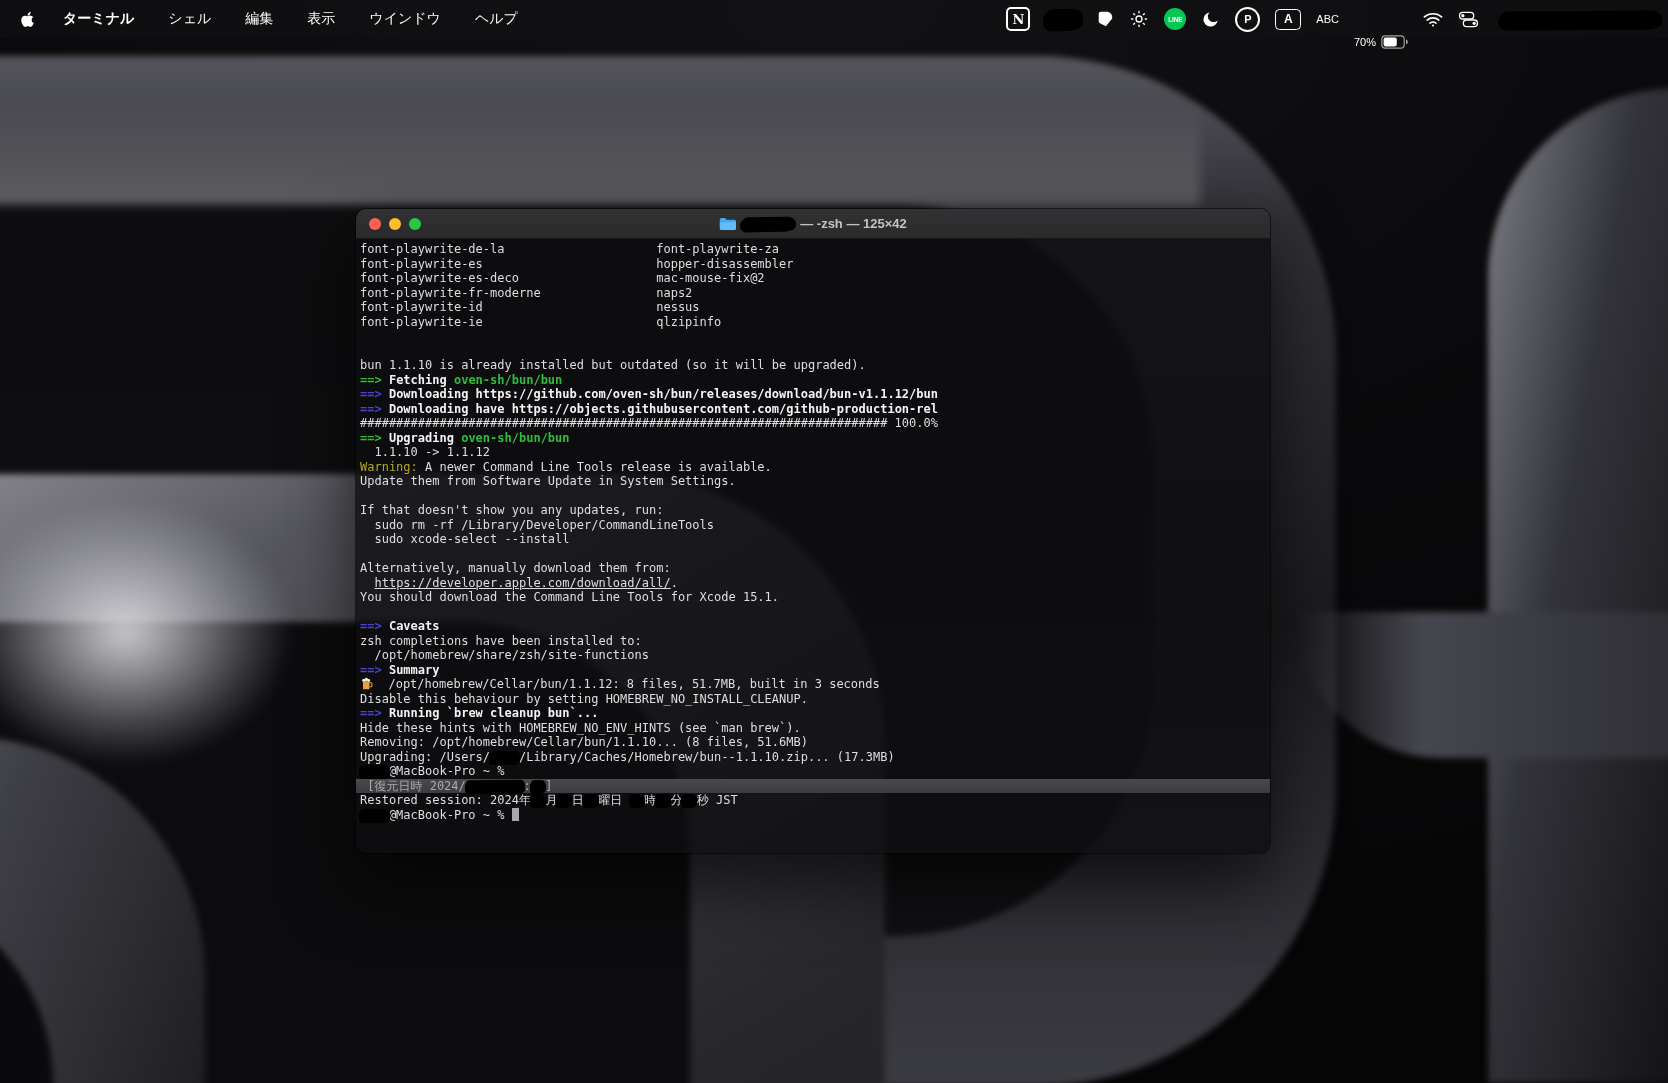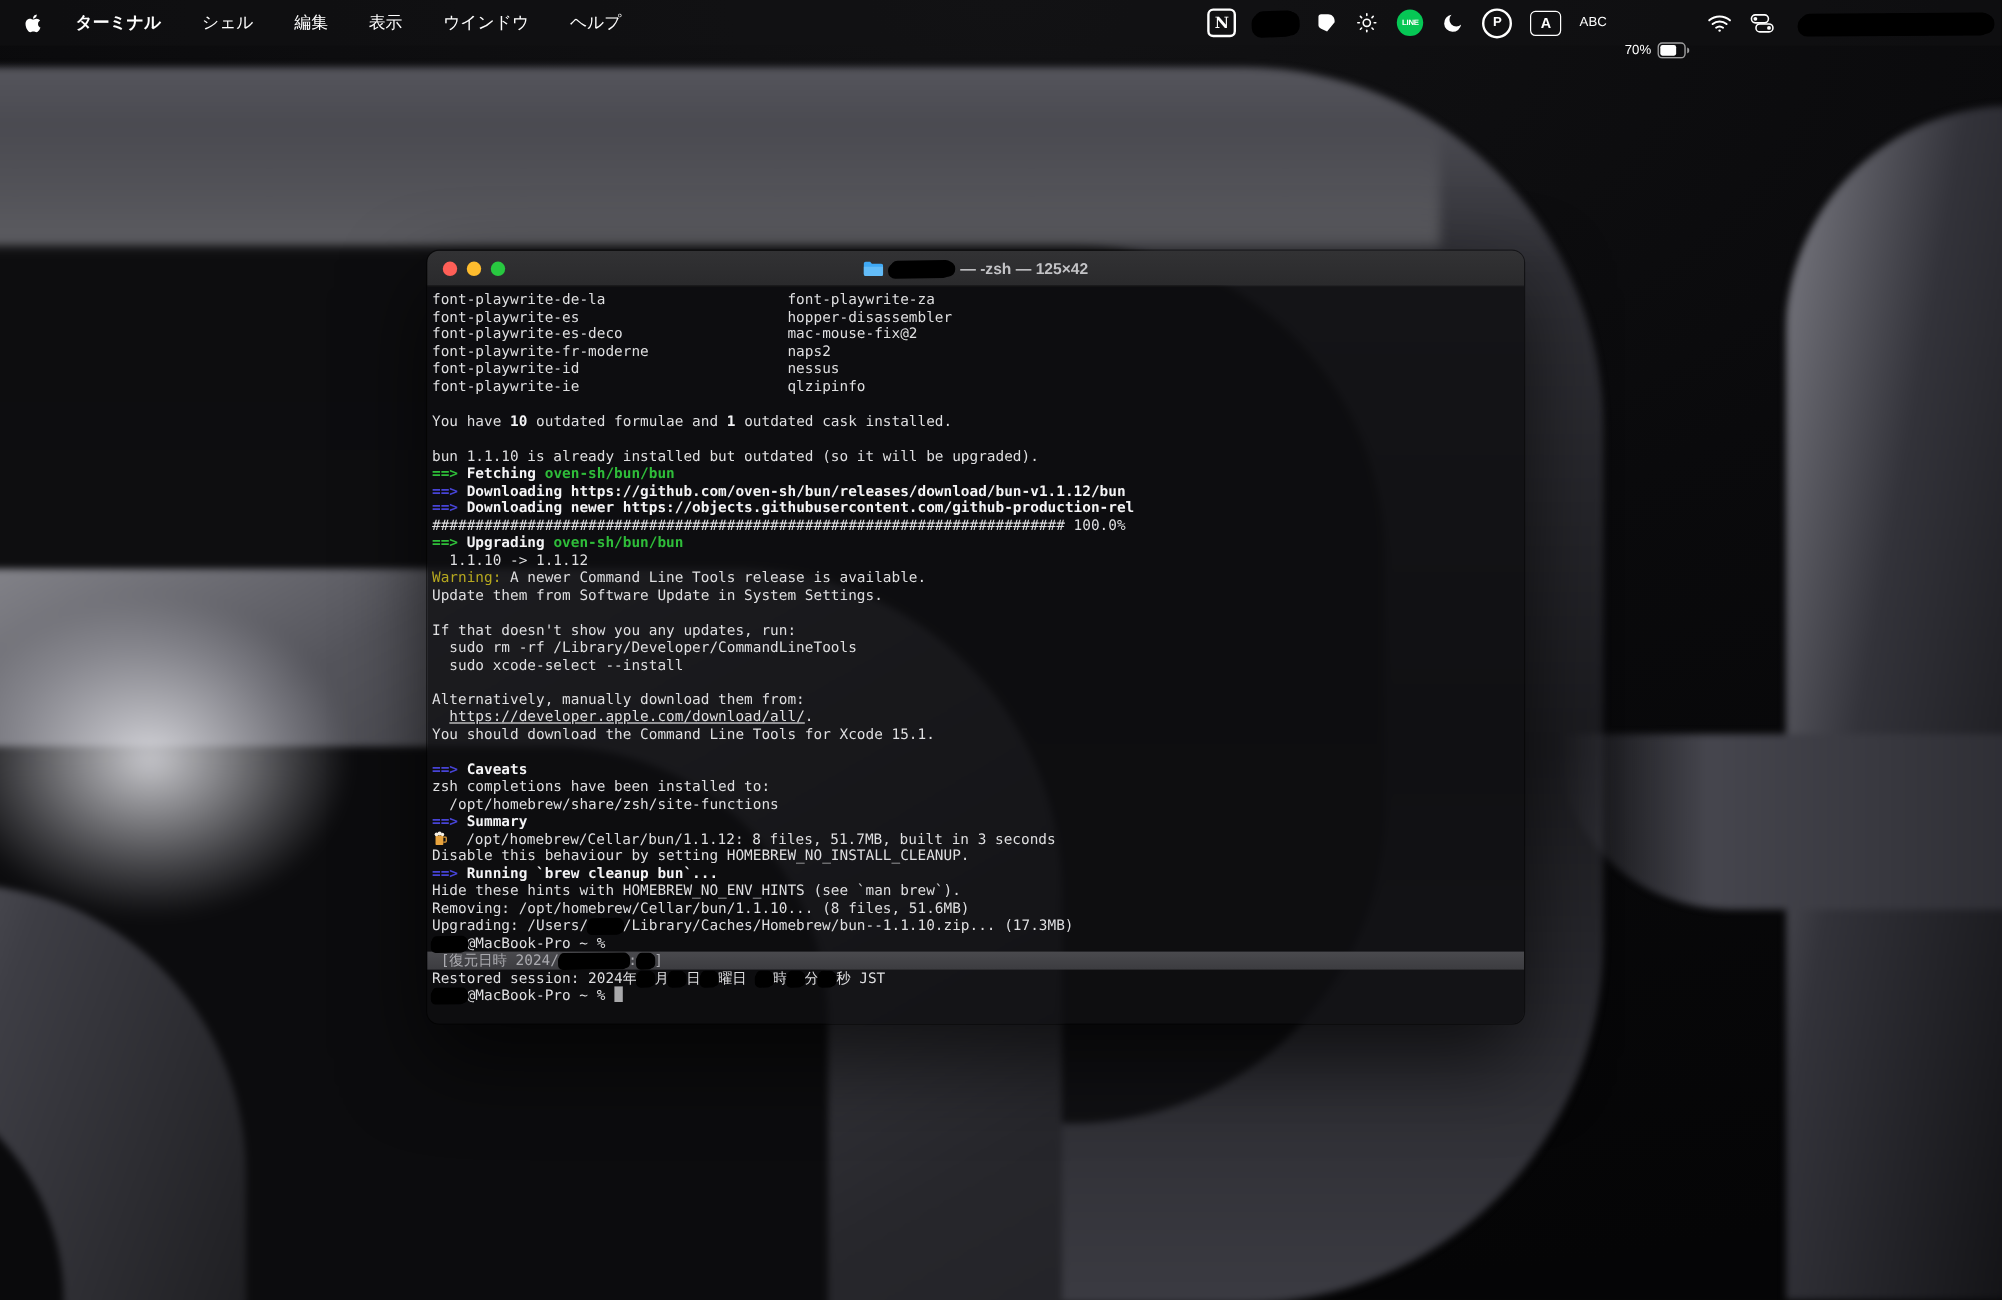--- a/index.html
+++ b/index.html
@@ -198,26 +198,25 @@
     </div>
   </div>
   <div id="term-body">
       <div class="tl"><span class="s-d">font-playwrite-de-la                     font-playwrite-za</span></div>
       <div class="tl"><span class="s-d">font-playwrite-es                        hopper-disassembler</span></div>
       <div class="tl"><span class="s-d">font-playwrite-es-deco                   mac-mouse-fix@2</span></div>
       <div class="tl"><span class="s-d">font-playwrite-fr-moderne                naps2</span></div>
       <div class="tl"><span class="s-d">font-playwrite-id                        nessus</span></div>
       <div class="tl"><span class="s-d">font-playwrite-ie                        qlzipinfo</span></div>
       <div class="tl">&nbsp;</div>
-      <div class="tl"><span class="s-d">You have </span><span class="s-b">10</span><span class="s-d"> outdated formulae and </span><span class="s-b">1</span><span class="s-d"> outdated cask installed.</span></div>
       <div class="tl">&nbsp;</div>
       <div class="tl"><span class="s-d">bun 1.1.10 is already installed but outdated (so it will be upgraded).</span></div>
       <div class="tl"><span class="s-gb">==&gt; </span><span class="s-b">Fetching </span><span class="s-gb">oven-sh/bun/bun</span></div>
       <div class="tl"><span class="s-bb">==&gt; </span><span class="s-b">Downloading https://github.com/oven-sh/bun/releases/download/bun-v1.1.12/bun</span></div>
-      <div class="tl"><span class="s-bb">==&gt; </span><span class="s-b">Downloading newer https://objects.githubusercontent.com/github-production-rel</span></div>
+      <div class="tl"><span class="s-bb">==&gt; </span><span class="s-b">Downloading have https://objects.githubusercontent.com/github-production-rel</span></div>
       <div class="tl"><span class="s-d">######################################################################### 100.0%</span></div>
       <div class="tl"><span class="s-gb">==&gt; </span><span class="s-b">Upgrading </span><span class="s-gb">oven-sh/bun/bun</span></div>
       <div class="tl"><span class="s-d">  1.1.10 -&gt; 1.1.12</span></div>
       <div class="tl"><span class="s-y">Warning:</span><span class="s-d"> A newer Command Line Tools release is available.</span></div>
       <div class="tl"><span class="s-d">Update them from Software Update in System Settings.</span></div>
       <div class="tl">&nbsp;</div>
       <div class="tl"><span class="s-d">If that doesn't show you any updates, run:</span></div>
       <div class="tl"><span class="s-d">  sudo rm -rf /Library/Developer/CommandLineTools</span></div>
       <div class="tl"><span class="s-d">  sudo xcode-select --install</span></div>
       <div class="tl">&nbsp;</div>

